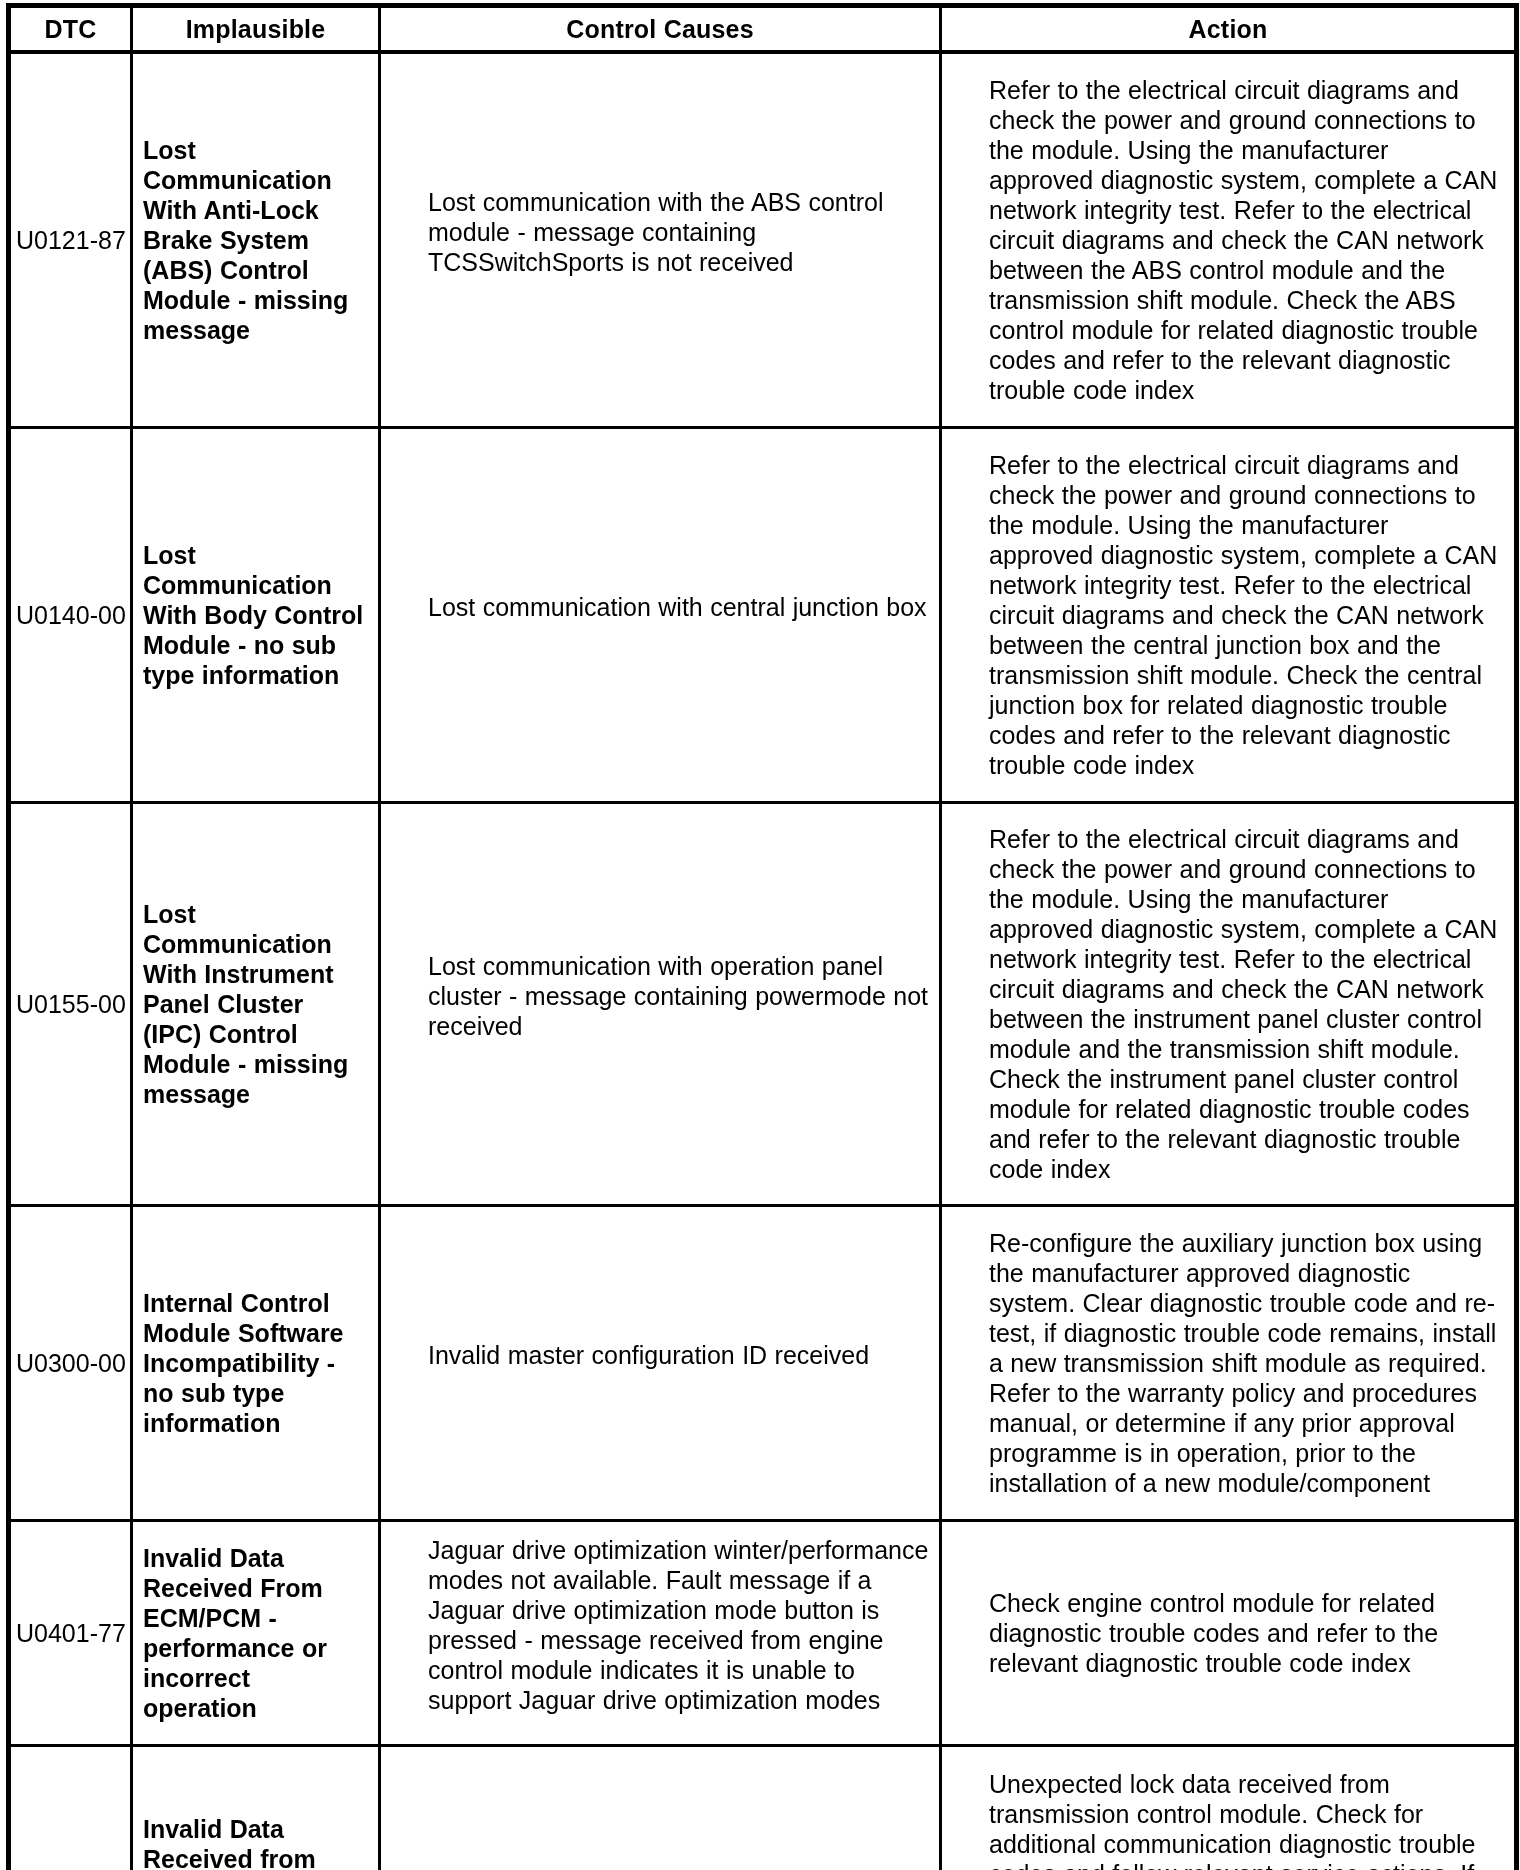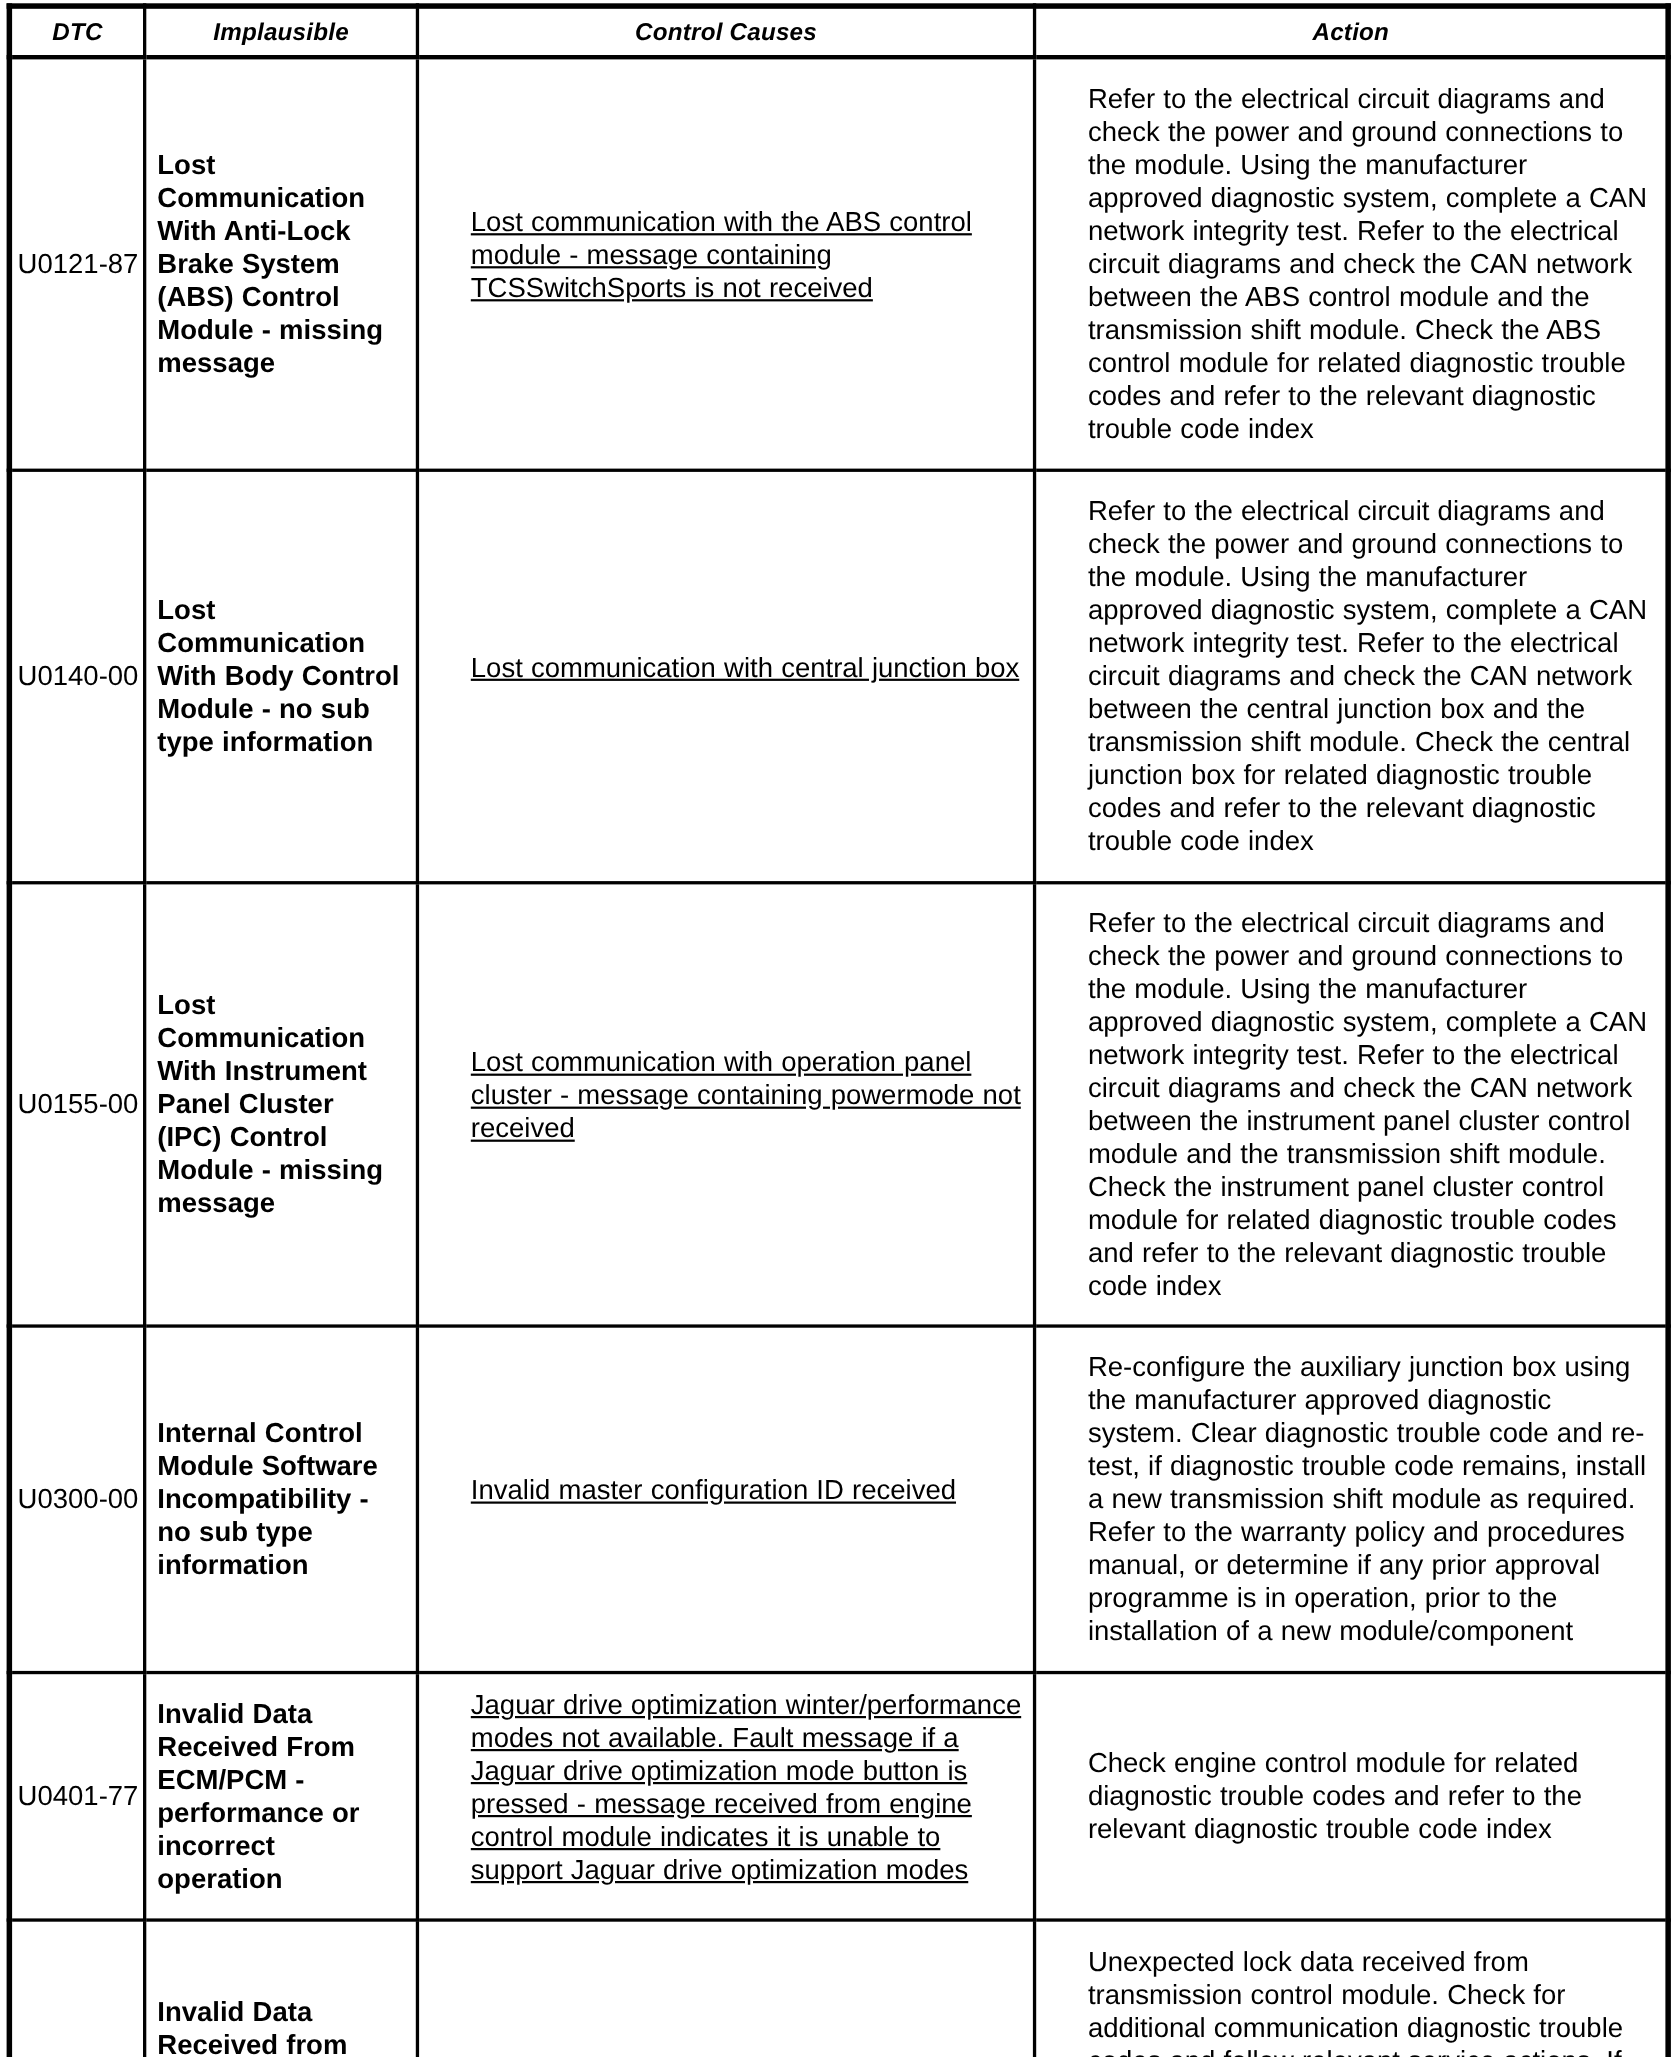--- a/index.html
+++ b/index.html
@@ -27,46 +27,45 @@
   table.dtc-table col.c-causes { width: 561px; }
   table.dtc-table col.c-action { width: 576px; }
 
   table.dtc-table, table.dtc-table th, table.dtc-table td {
     border: 3px solid #000000;
   }
   table.dtc-table { border-width: 5px; }
   table.dtc-table thead th { border-bottom-width: 4px; }
 
   th {
-    font-size: 22px;
+    font-size: 25px;
     font-weight: bold;
     text-align: center;
     vertical-align: middle;
     height: 38px;
     padding: 2px 4px;
     letter-spacing: 0.2px;
-    font-style: italic;
   }
   td {
     font-size: 25px;
     line-height: 30px;
     vertical-align: middle;
     word-spacing: 0.5px;
   }
   tr.r1 td { height: 340px; }
   tr.r2 td { height: 340px; }
   tr.r3 td { height: 368px; }
   tr.r4 td { height: 280px; }
   tr.r5 td { height: 190px; }
   tr.r6 td { height: 282px; }
 
   td.dtc-cell  { padding: 6px 2px 6px 5px; }
   td.desc-cell { padding: 8px 12px 8px 10px; font-weight: bold; }
   td.desc-cell .desc-text { max-width: 224px; }
-  td.causes-cell { padding: 8px 6px 24px 20px; text-decoration: underline; }
+  td.causes-cell { padding: 8px 6px 24px 20px; }
   td.action-cell { padding: 8px 14px 8px 20px; }
 
   .bullet { display: flex; align-items: flex-end; }
   .bullet .dot-box { flex: 0 0 27px; }
   .bullet .dot {
     width: 12px; height: 12px;
     border-radius: 50%;
     background: #000000;
     margin-top: 9px;
   }

